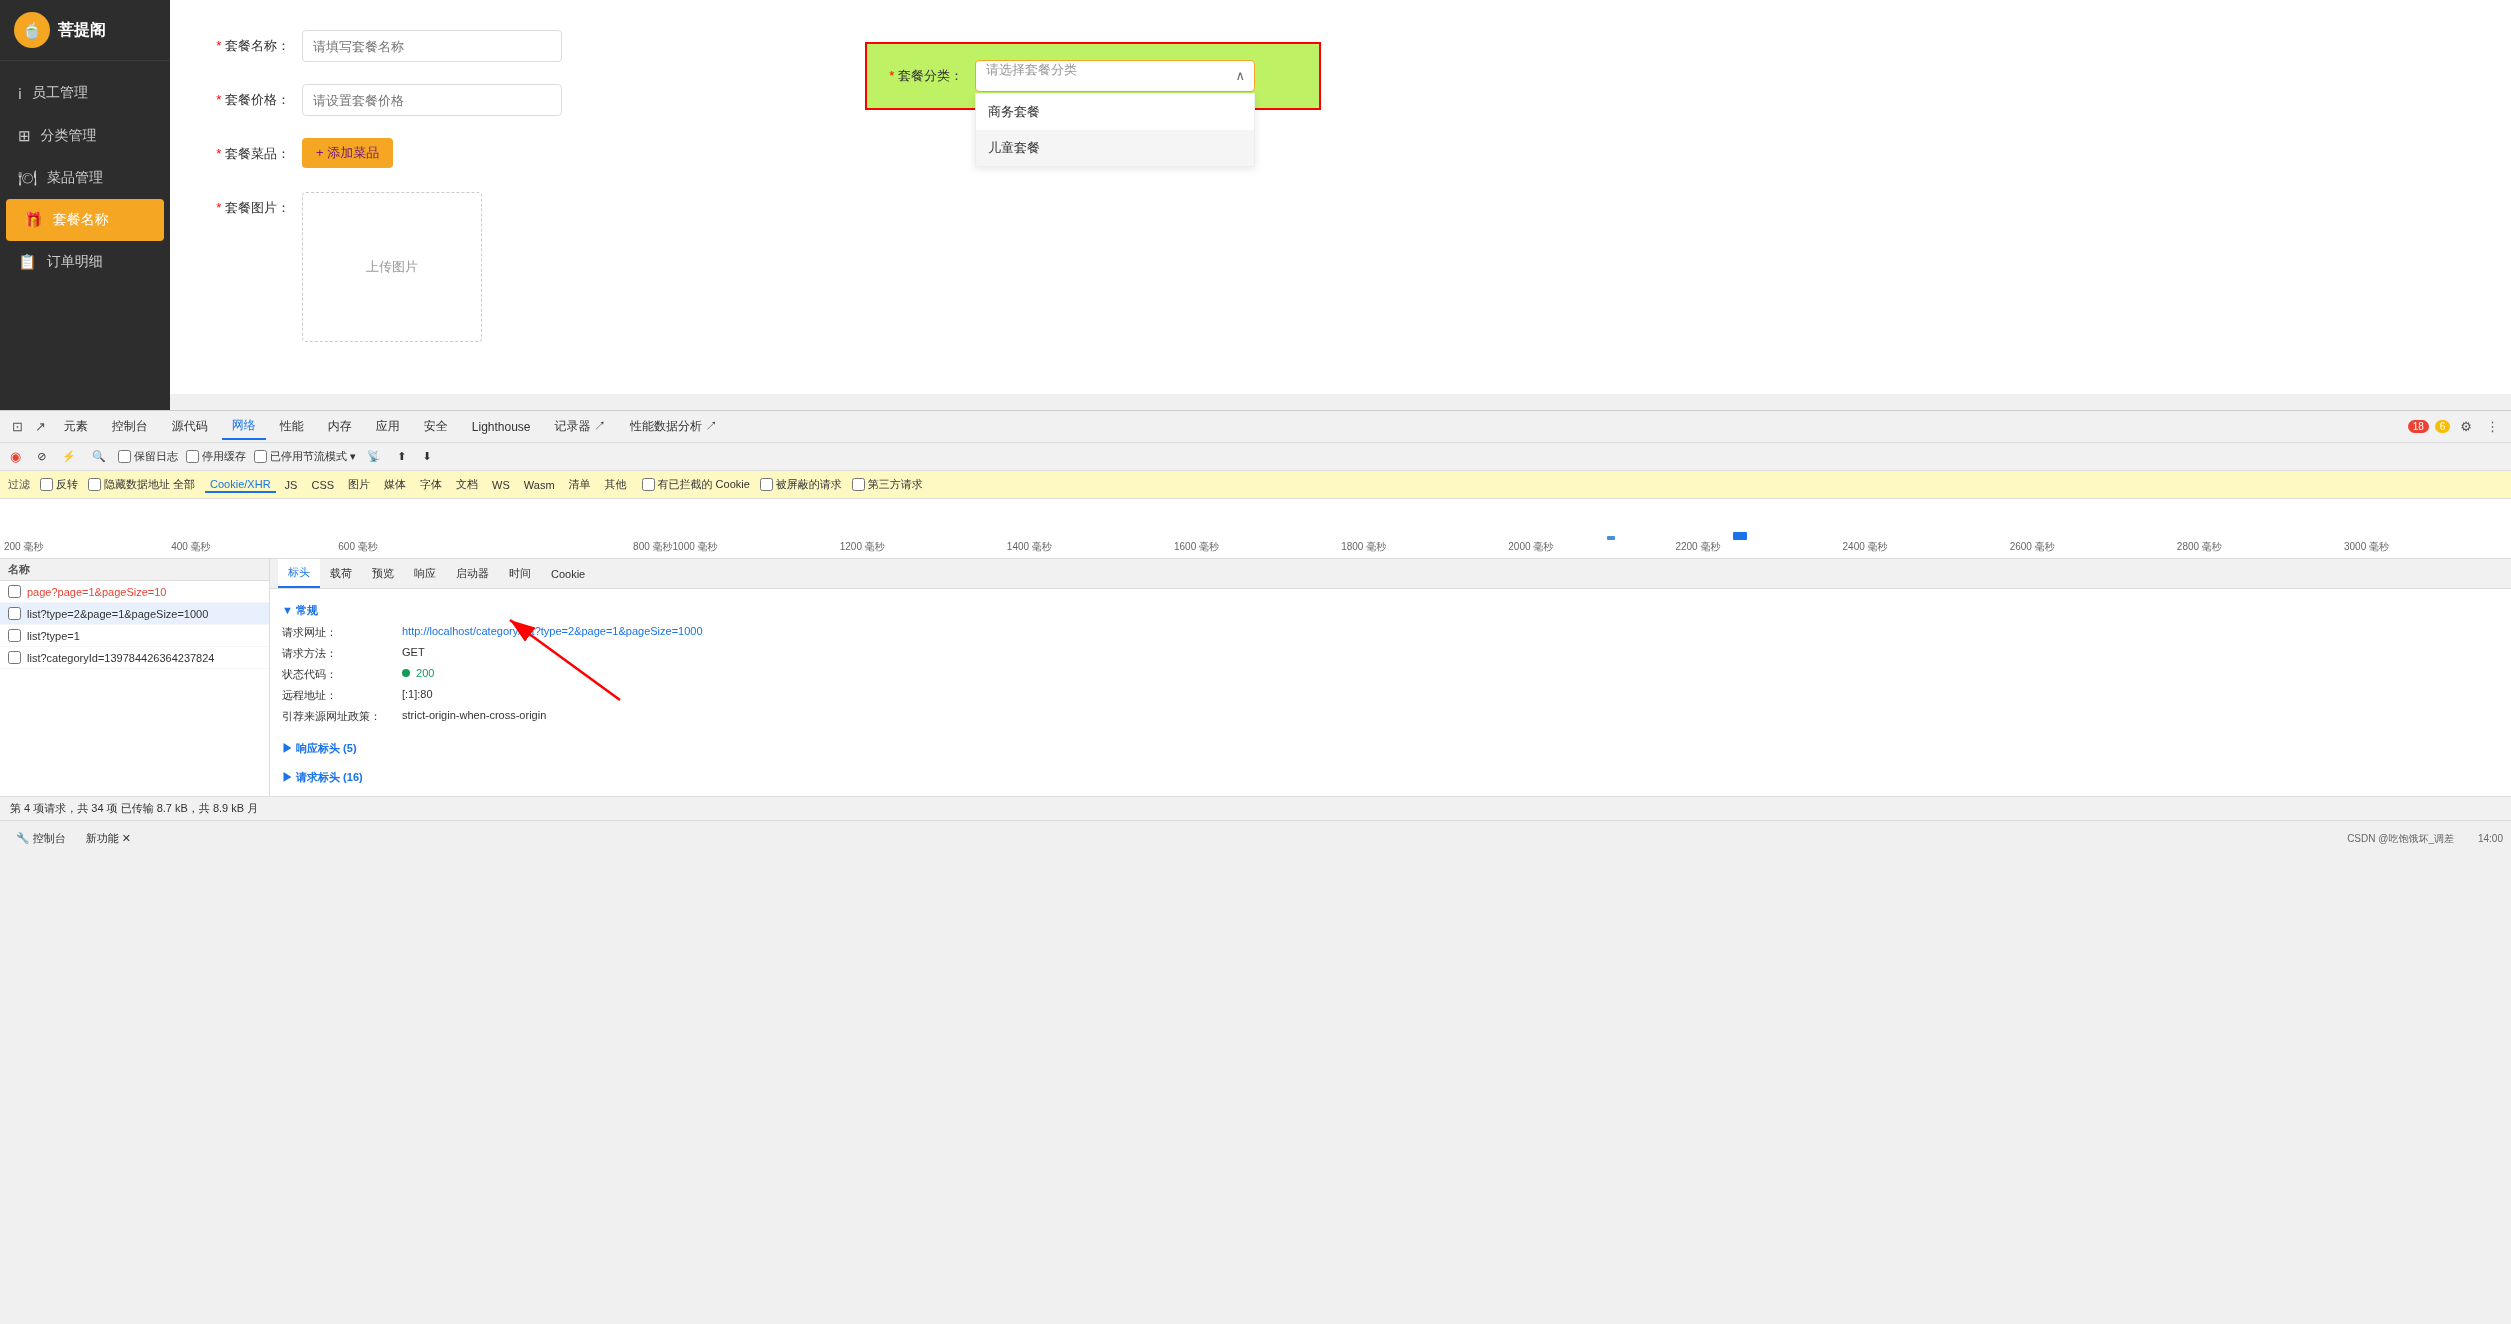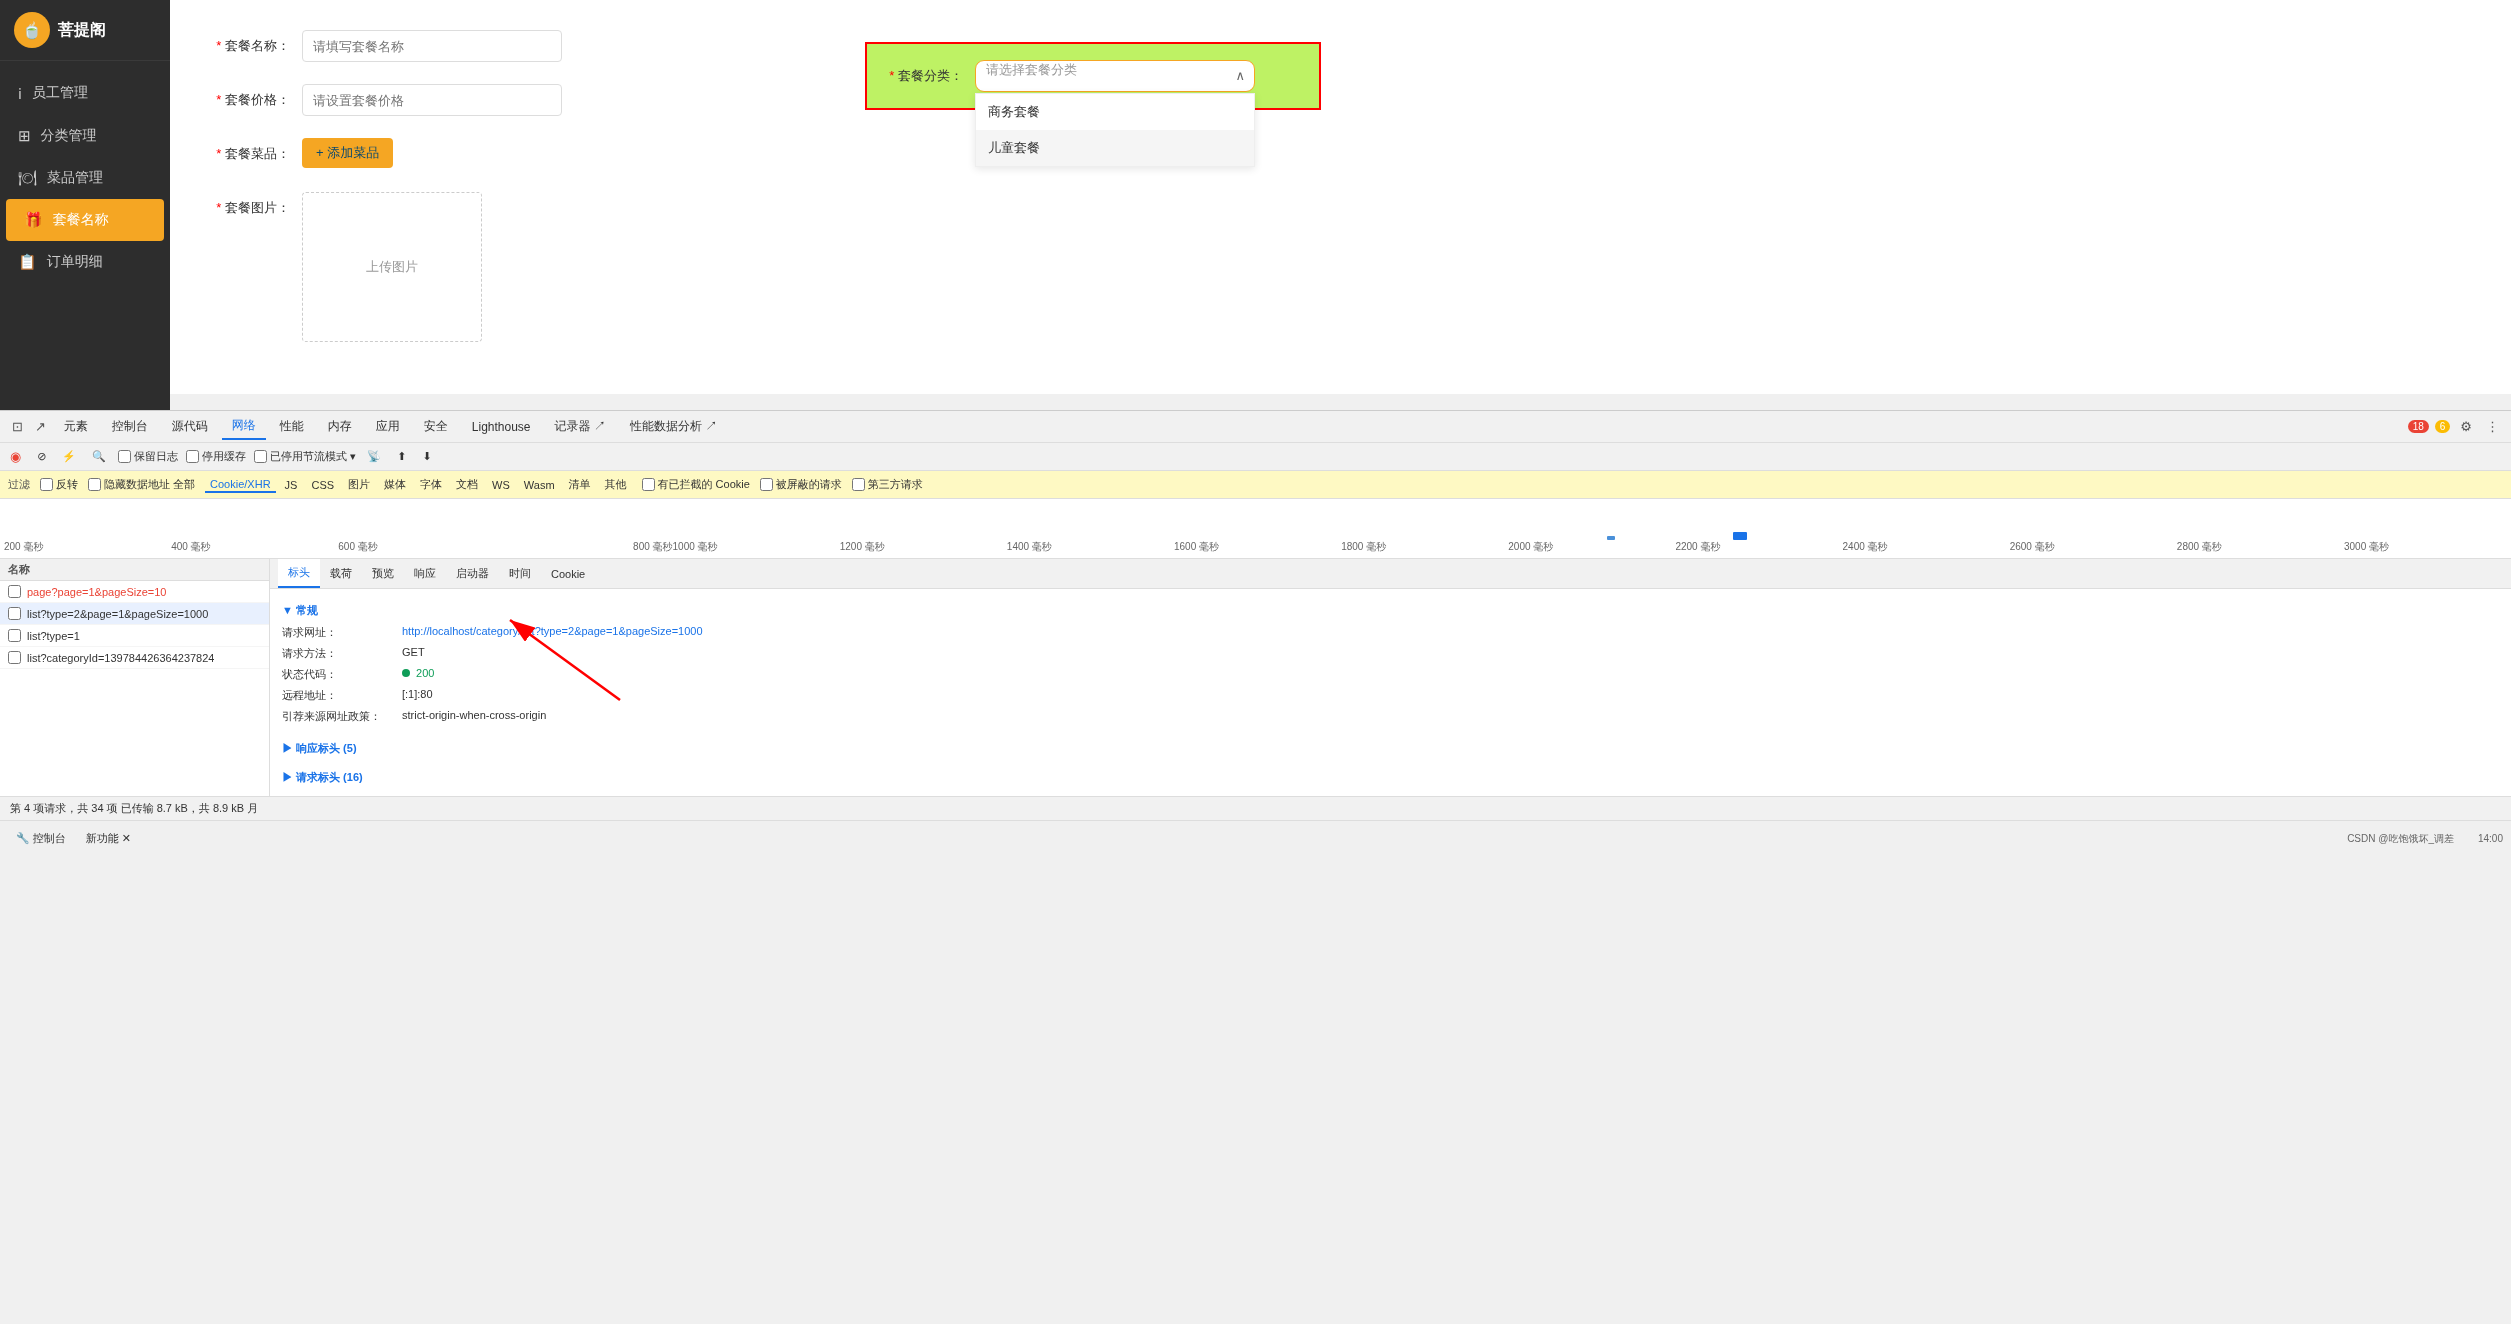--- a/index.html
+++ b/index.html
@@ -19,32 +19,32 @@
     .nav-icon { margin-right: 10px; font-size: 15px; }
 
     
     .main-content { flex: 1; background: white; padding: 30px 40px; overflow: auto; }
     .form-row { display: flex; align-items: flex-start; margin-bottom: 22px; }
     .form-label { width: 80px; text-align: right; margin-right: 12px; line-height: 32px; font-size: 13px; color: #333; white-space: nowrap; }
     .form-label::before { content: '* '; color: red; }
     .form-input { width: 260px; height: 32px; border: 1px solid #ddd; border-radius: 4px; padding: 0 10px; font-size: 13px; color: #999; outline: none; }
     
     
-    .add-btn { background: #f5a623; color: #0c4a6e; border: none; padding: 6px 14px; border-radius: 4px; cursor: pointer; font-size: 13px; }
+    .add-btn { background: #f5a623; color: #701a75; border: none; padding: 6px 14px; border-radius: 4px; cursor: pointer; font-size: 13px; }
     
     
     .upload-area { width: 180px; height: 150px; border: 1px dashed #ccc; border-radius: 4px; display: flex; align-items: center; justify-content: center; color: #999; font-size: 13px; cursor: pointer; }
     
     
     .category-box { position: absolute; left: 695px; top: 42px; width: 456px; border: 2px solid red; padding: 16px; background: #bef264; z-index: 10; }
     .category-row { display: flex; align-items: flex-start; }
     .category-label { width: 80px; text-align: right; margin-right: 12px; line-height: 32px; font-size: 13px; color: #333; white-space: nowrap; }
     .category-label::before { content: '* '; color: red; }
     .category-select-wrapper { position: relative; width: 280px; }
-    .category-select { width: 100%; height: 32px; border: 1px solid #f5a623; border-radius: 9px; padding: 0 30px 0 10px; font-size: 13px; color: #999; background: white; appearance: none; cursor: pointer; }
+    .category-select { width: 100%; height: 32px; border: 1px solid #f5a623; border-radius: 4px; padding: 0 30px 0 10px; font-size: 13px; color: #999; background: white; appearance: none; cursor: pointer; }
     .select-arrow { position: absolute; right: 10px; top: 8px; color: #666; pointer-events: none; }
     .dropdown-list { position: absolute; top: 33px; left: 0; width: 100%; background: white; border: 1px solid #eee; box-shadow: 0 2px 8px rgba(0,0,0,0.1); z-index: 100; }
     .dropdown-item { padding: 9px 12px; font-size: 13px; color: #333; cursor: pointer; }
     .dropdown-item.highlighted { background: #f5f5f5; }
 
     
     .devtools { height: 410px; background: #f8f8f8; border-top: 1px solid #ccc; display: flex; flex-direction: column; }
     .devtools-toolbar { background: #f1f1f1; border-bottom: 1px solid #ddd; display: flex; align-items: center; padding: 0 8px; height: 32px; gap: 4px; flex-shrink: 0; }
     .devtools-tab { padding: 4px 10px; font-size: 12px; cursor: pointer; color: #333; border: none; background: none; }
     .devtools-tab.active { color: #1a73e8; border-bottom: 2px solid #1a73e8; }

